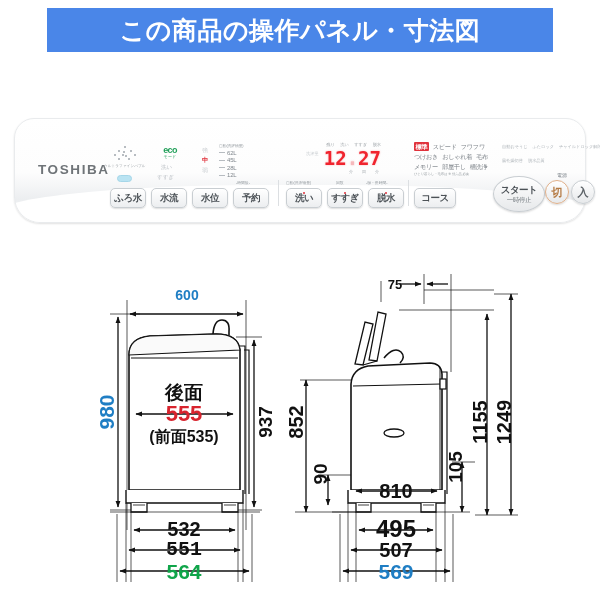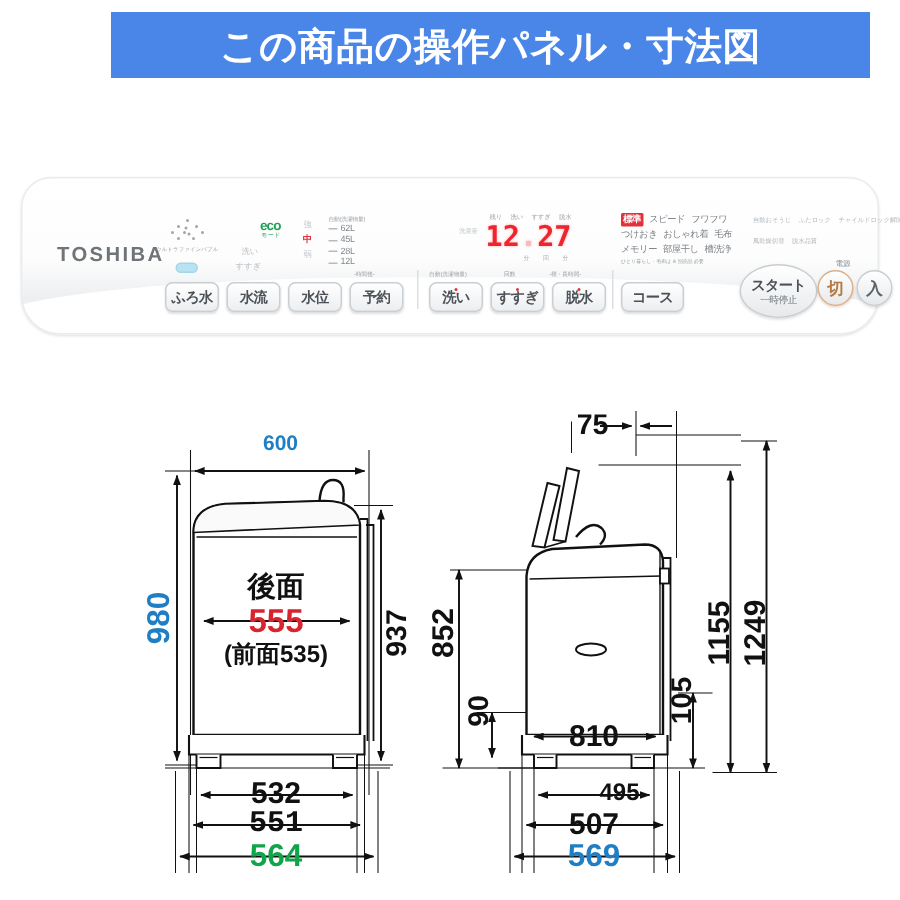--- a/index.html
+++ b/index.html
@@ -8,21 +8,21 @@
     width: 600px; height: 600px;
     background: #ffffff;
     font-family: "Liberation Sans", "DejaVu Sans", sans-serif;
     overflow: hidden;
   }
   #page { position: relative; width: 600px; height: 600px; background:#fff; }
 
   
   .banner {
     position:absolute; left:47px; top:8px; width:506px; height:44px;
-    background:#4a86e8; display:flex; align-items:center; justify-content:center;margin-left:27px;
+    background:#4a86e8; display:flex; align-items:center; justify-content:center;
   }
   .banner-title {
     color:#ffffff; font-size:25px; font-weight:700; letter-spacing:0.5px;
     white-space:nowrap;
   }
 
   
   .section-heading {
     position:absolute; left:8px; font-size:19px; font-weight:700; color:#111;
     letter-spacing:0.5px;
@@ -62,21 +62,21 @@
   .sprinkle { position:absolute; left:98px; top:28px; width:26px; height:16px; }
   .sprinkle i {
     position:absolute; width:2.1px; height:2.1px; border-radius:50%; background:#9fa6ac;
   }
   .oval-lamp {
     position:absolute; left:103px; top:57px; width:15px; height:7px;
     border-radius:7px; background:#b9e3f2; border:1px solid #a5d6e8;
   }
 
   .eco {
-    position:absolute; left:139px; top:28px; text-align:right; width:34px;
+    position:absolute; left:139px; top:28px; text-align:center; width:34px;
   }
   .eco-word { font-size:9px; font-weight:700; color:#22a05a; letter-spacing:-.6px; line-height:8px;}
   .eco-sub  { font-size:4px; color:#22a05a; letter-spacing:.2px; }
   .eco-i1 { position:absolute; left:147px; top:46px; font-size:5.5px; color:#b9bec3;}
   .eco-i2 { position:absolute; left:143px; top:56px; font-size:5.5px; color:#b9bec3;}
 
   .flow-col { position:absolute; left:183px; top:27px; width:16px; text-align:center; }
   .flow-col div { font-size:5.5px; line-height:10px; color:#c2c7cb; }
   .flow-col div.on { color:#e0323c; font-weight:700; font-size:6.2px;}
 
@@ -468,25 +468,25 @@
     <div class="dim-label blue vert" style="left:106px; top:150px; font-size:21px;">980</div>
     <div class="dim-label black horz" style="left:184px; top:130px; font-size:19px;">後面</div>
     <div class="dim-label red horz" style="left:184px; top:152px; font-size:22px;">555</div>
     <div class="dim-label black horz" style="left:184px; top:175px; font-size:16px;">(前面535)</div>
     <div class="dim-label black vert" style="left:265px; top:160px; font-size:19px;">937</div>
     <div class="dim-label black horz" style="left:184px; top:267px; font-size:20px;">532</div>
     <div class="dim-label black horz" style="left:184px; top:288px; font-size:20px;font-family:Liberation Mono, monospace;">551</div>
     <div class="dim-label green horz" style="left:184px; top:309px; font-size:21px;">564</div>
 
     
-    <div class="dim-label black horz" style="left:395px; top:22px; font-size:19px;text-align:center;">75</div>
+    <div class="dim-label black horz" style="left:395px; top:22px; font-size:13px;text-align:center;">75</div>
     <div class="dim-label black horz" style="left:396px; top:229px; font-size:20px;">810</div>
     <div class="dim-label black vert" style="left:296px; top:160px; font-size:20px;">852</div>
     <div class="dim-label black vert" style="left:320px; top:212px; font-size:19px;">90</div>
     <div class="dim-label black vert" style="left:455px; top:205px; font-size:19px;">105</div>
     <div class="dim-label black vert" style="left:480px; top:160px; font-size:20px;">1155</div>
     <div class="dim-label black vert" style="left:504px; top:160px; font-size:20px;">1249</div>
-    <div class="dim-label black horz" style="left:396px; top:267px; font-size:16px;margin-left:17px;">495</div>
+    <div class="dim-label black horz" style="left:396px; top:267px; font-size:24px;">495</div>
     <div class="dim-label black horz" style="left:396px; top:288px; font-size:20px;">507</div>
     <div class="dim-label blue horz" style="left:396px; top:309px; font-size:21px;">569</div>
   </div>
 
 </div>
 
 </body></html>

